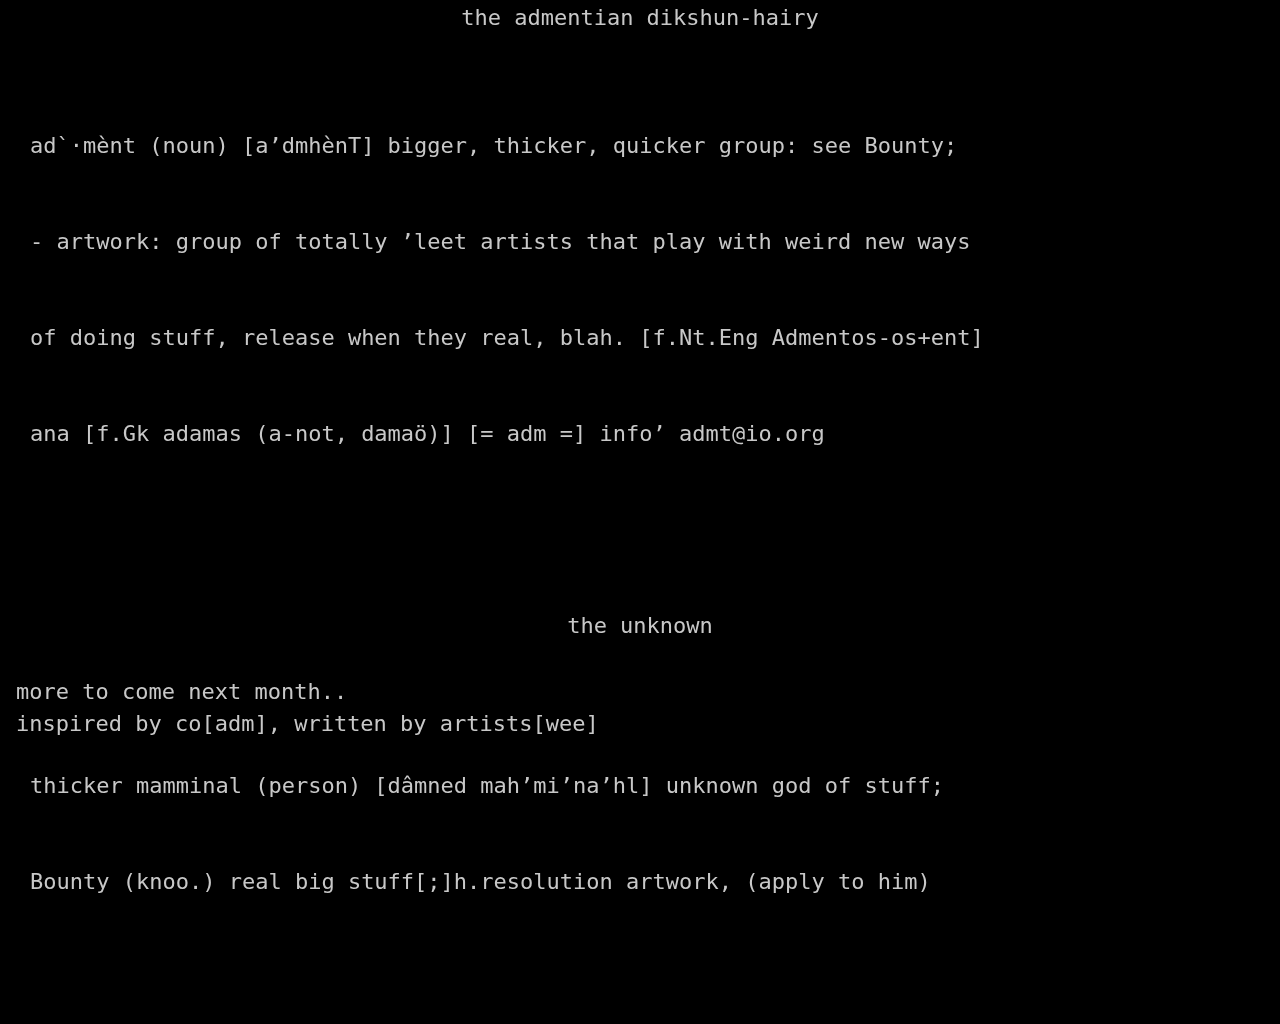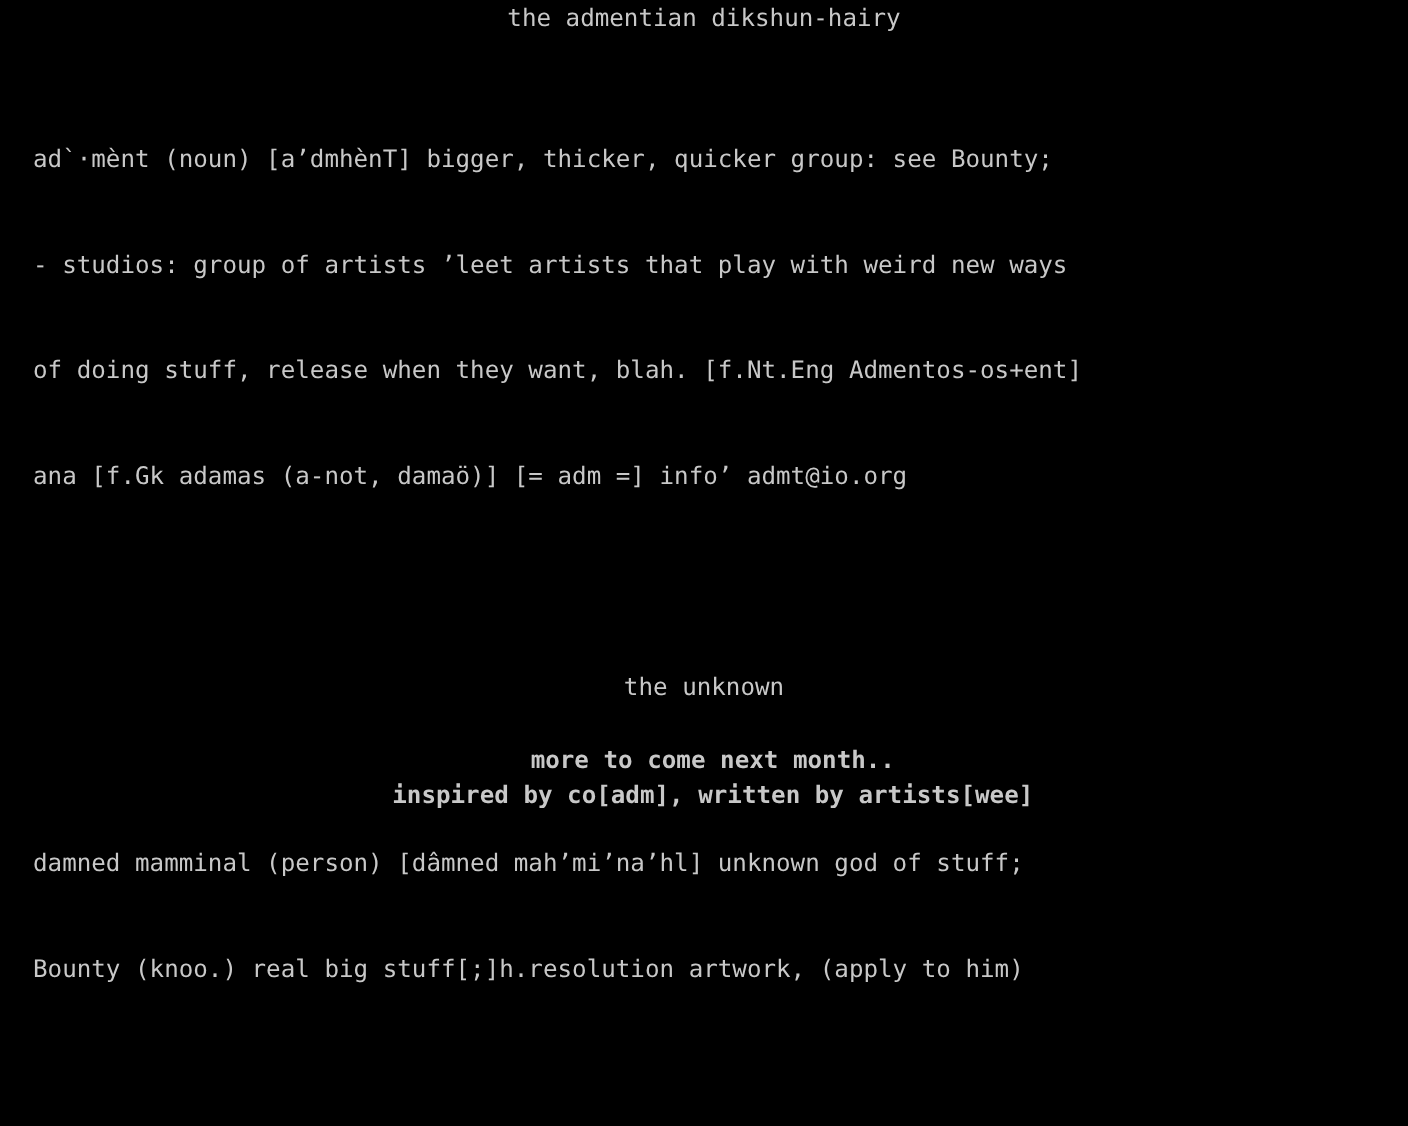--- a/index.html
+++ b/index.html
@@ -38,49 +38,47 @@
   .spacer-md { height: 64px; }
   .spacer-lg { height: 96px; }
   .title {
     padding-top: 2px;
   }
   .footer {
     position: absolute;
     left: 16px;
     right: 0;
     bottom: 6px;
-    text-align: center;
-    font-weight: bold;
   }
   .footer .line { white-space: pre; }
 </style>
 </head>
 <body>
 
 <div class="page">
 
   <div class="center title">the admentian dikshun-hairy</div>
 
   <div class="spacer-sm"></div>
 
   <div class="block">
     <div class="line">ad`·mènt (noun) [a’dmhènT] bigger, thicker, quicker group: see Bounty;</div>
-    <div class="line">- studios: group of artists ’leet artists that play with weird new ways</div>
-    <div class="line">of doing stuff, release when they want, blah. [f.Nt.Eng Admentos-os+ent]</div>
+    <div class="line">- artwork: group of totally ’leet artists that play with weird new ways</div>
+    <div class="line">of doing stuff, release when they real, blah. [f.Nt.Eng Admentos-os+ent]</div>
     <div class="line">ana [f.Gk adamas (a-not, damaö)] [= adm =] info’ admt@io.org</div>
   </div>
 
   <div class="spacer-lg"></div>
 
   <div class="center">the unknown</div>
 
   <div class="spacer-md"></div>
 
   <div class="block">
-    <div class="line">damned mamminal (person) [dâmned mah’mi’na’hl] unknown god of stuff;</div>
+    <div class="line">thicker mamminal (person) [dâmned mah’mi’na’hl] unknown god of stuff;</div>
     <div class="line">Bounty (knoo.) real big stuff[;]h.resolution artwork, (apply to him)</div>
     
   </div>
 
   <div class="footer">
     <div class="line">more to come next month..</div>
     <div class="line">inspired by co[adm], written by artists[wee]</div>
   </div>
 
 </div>

